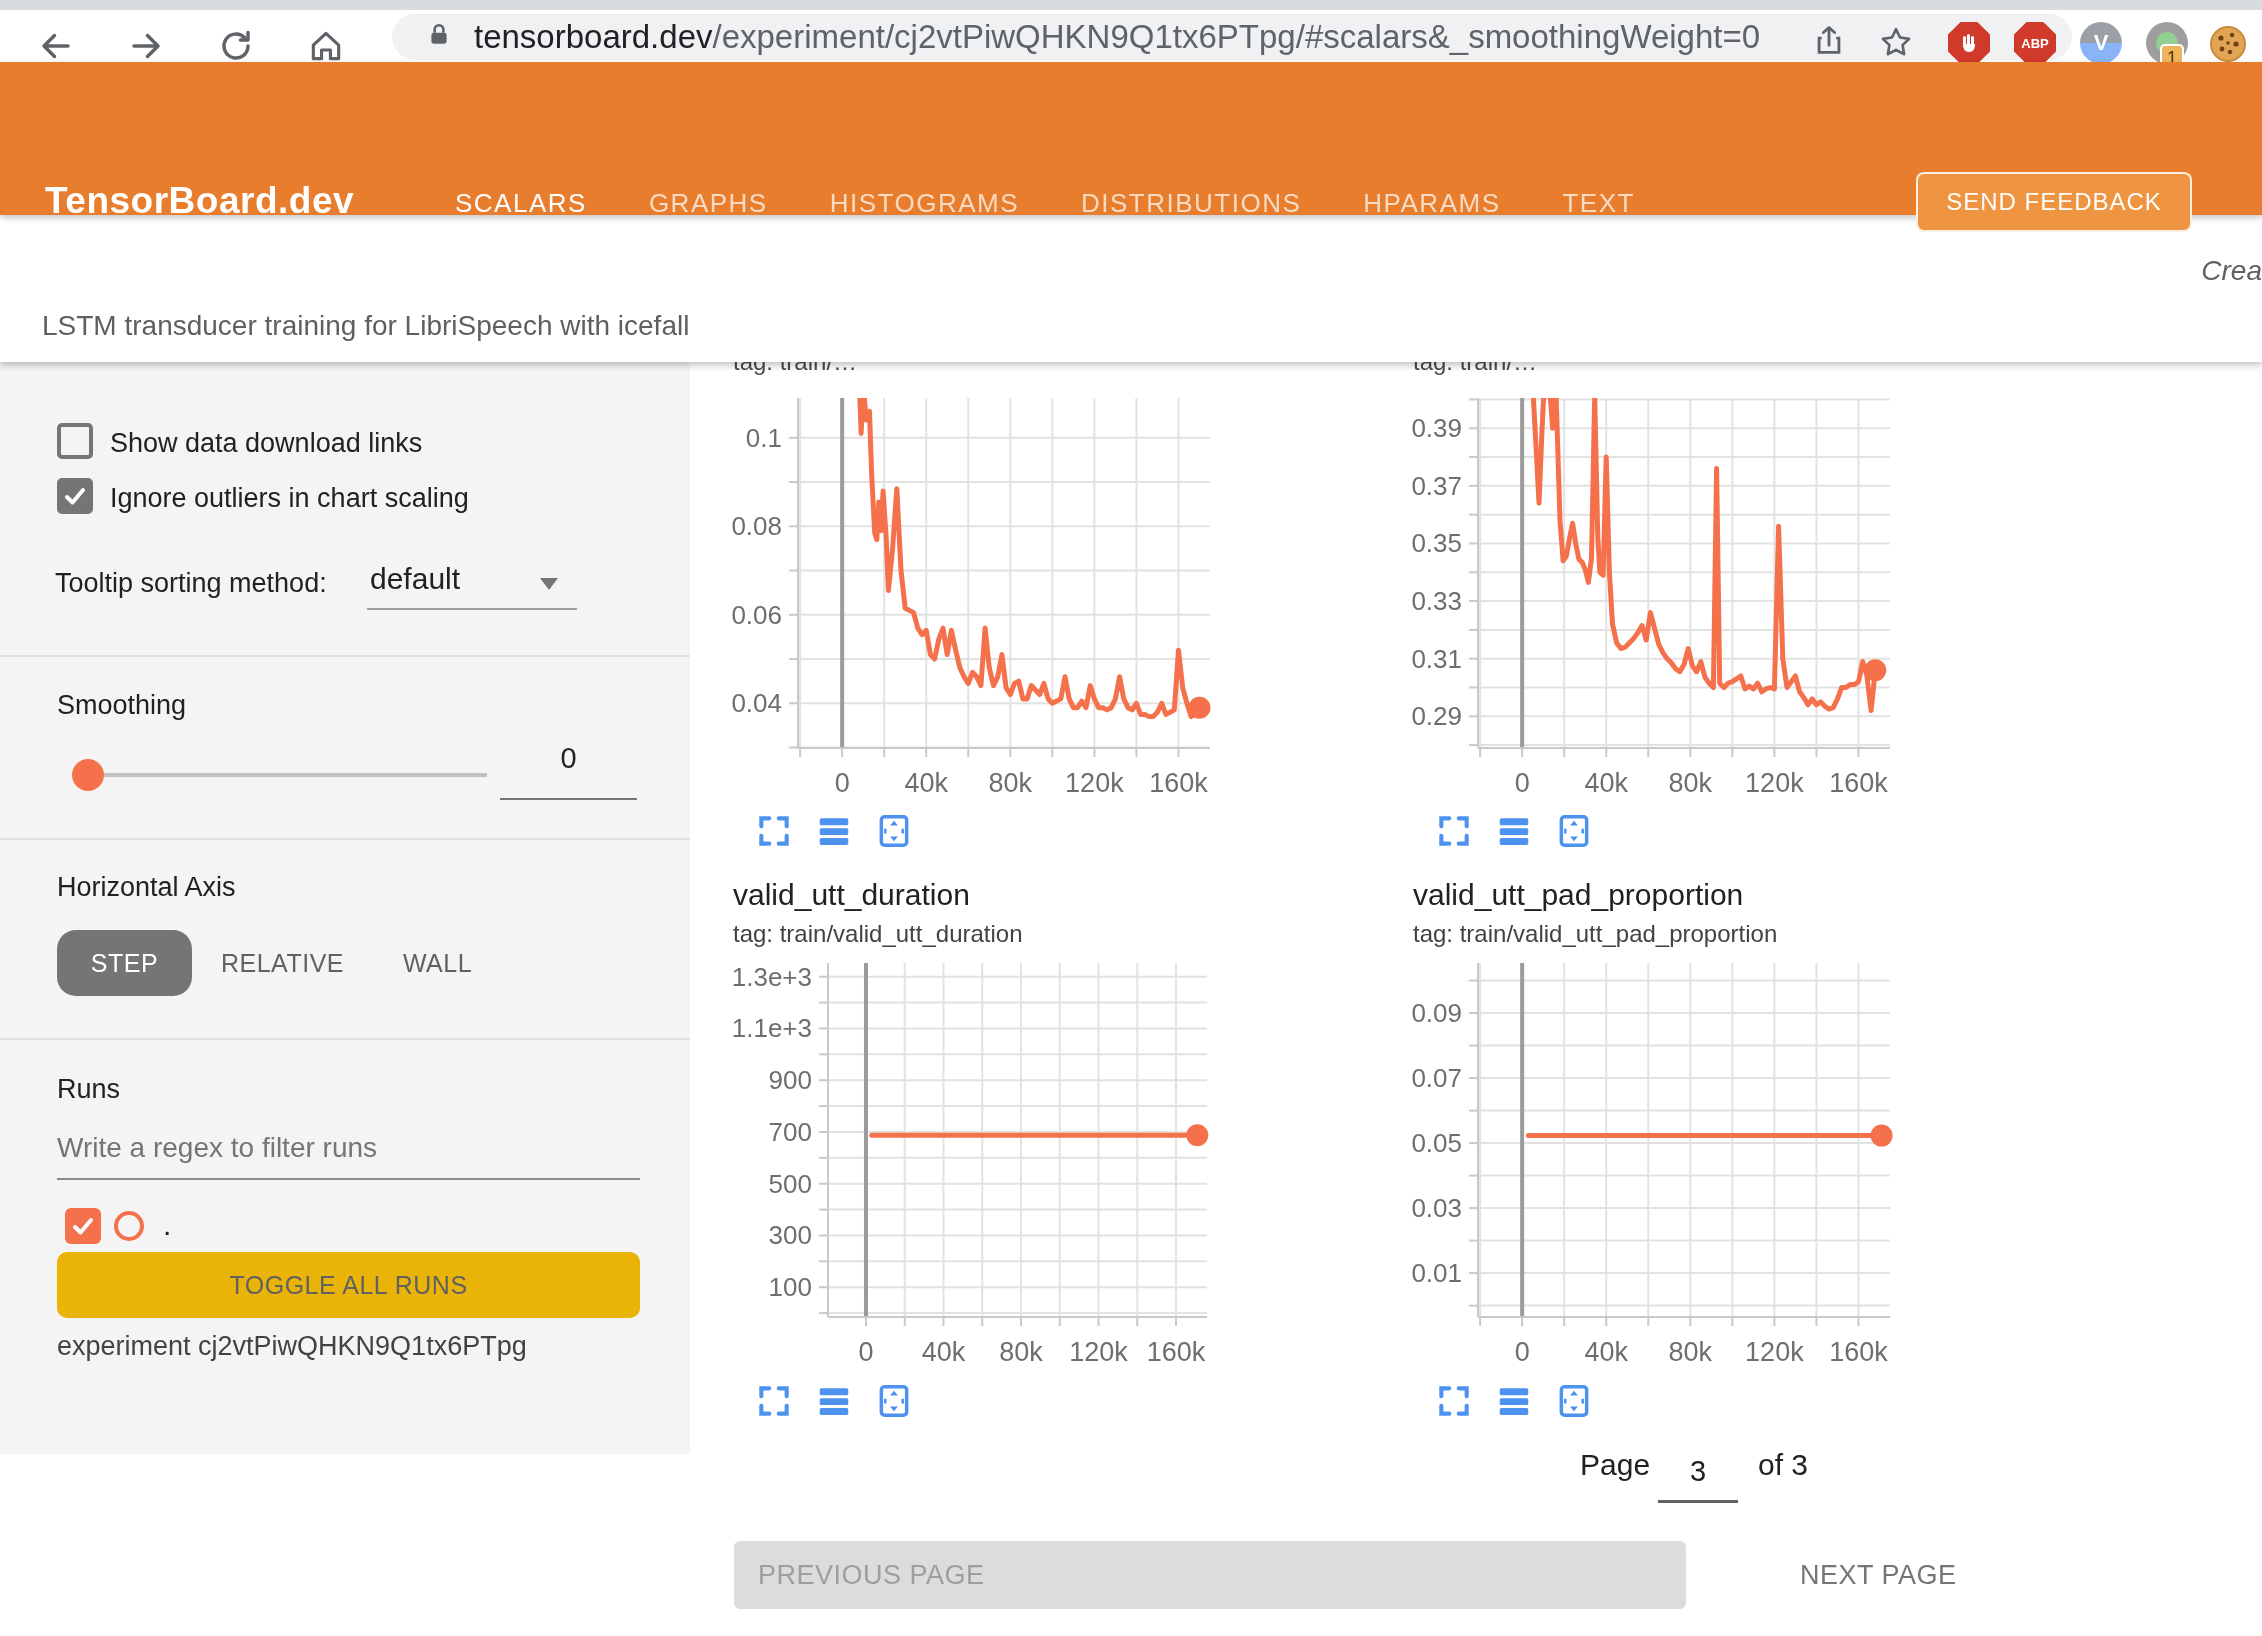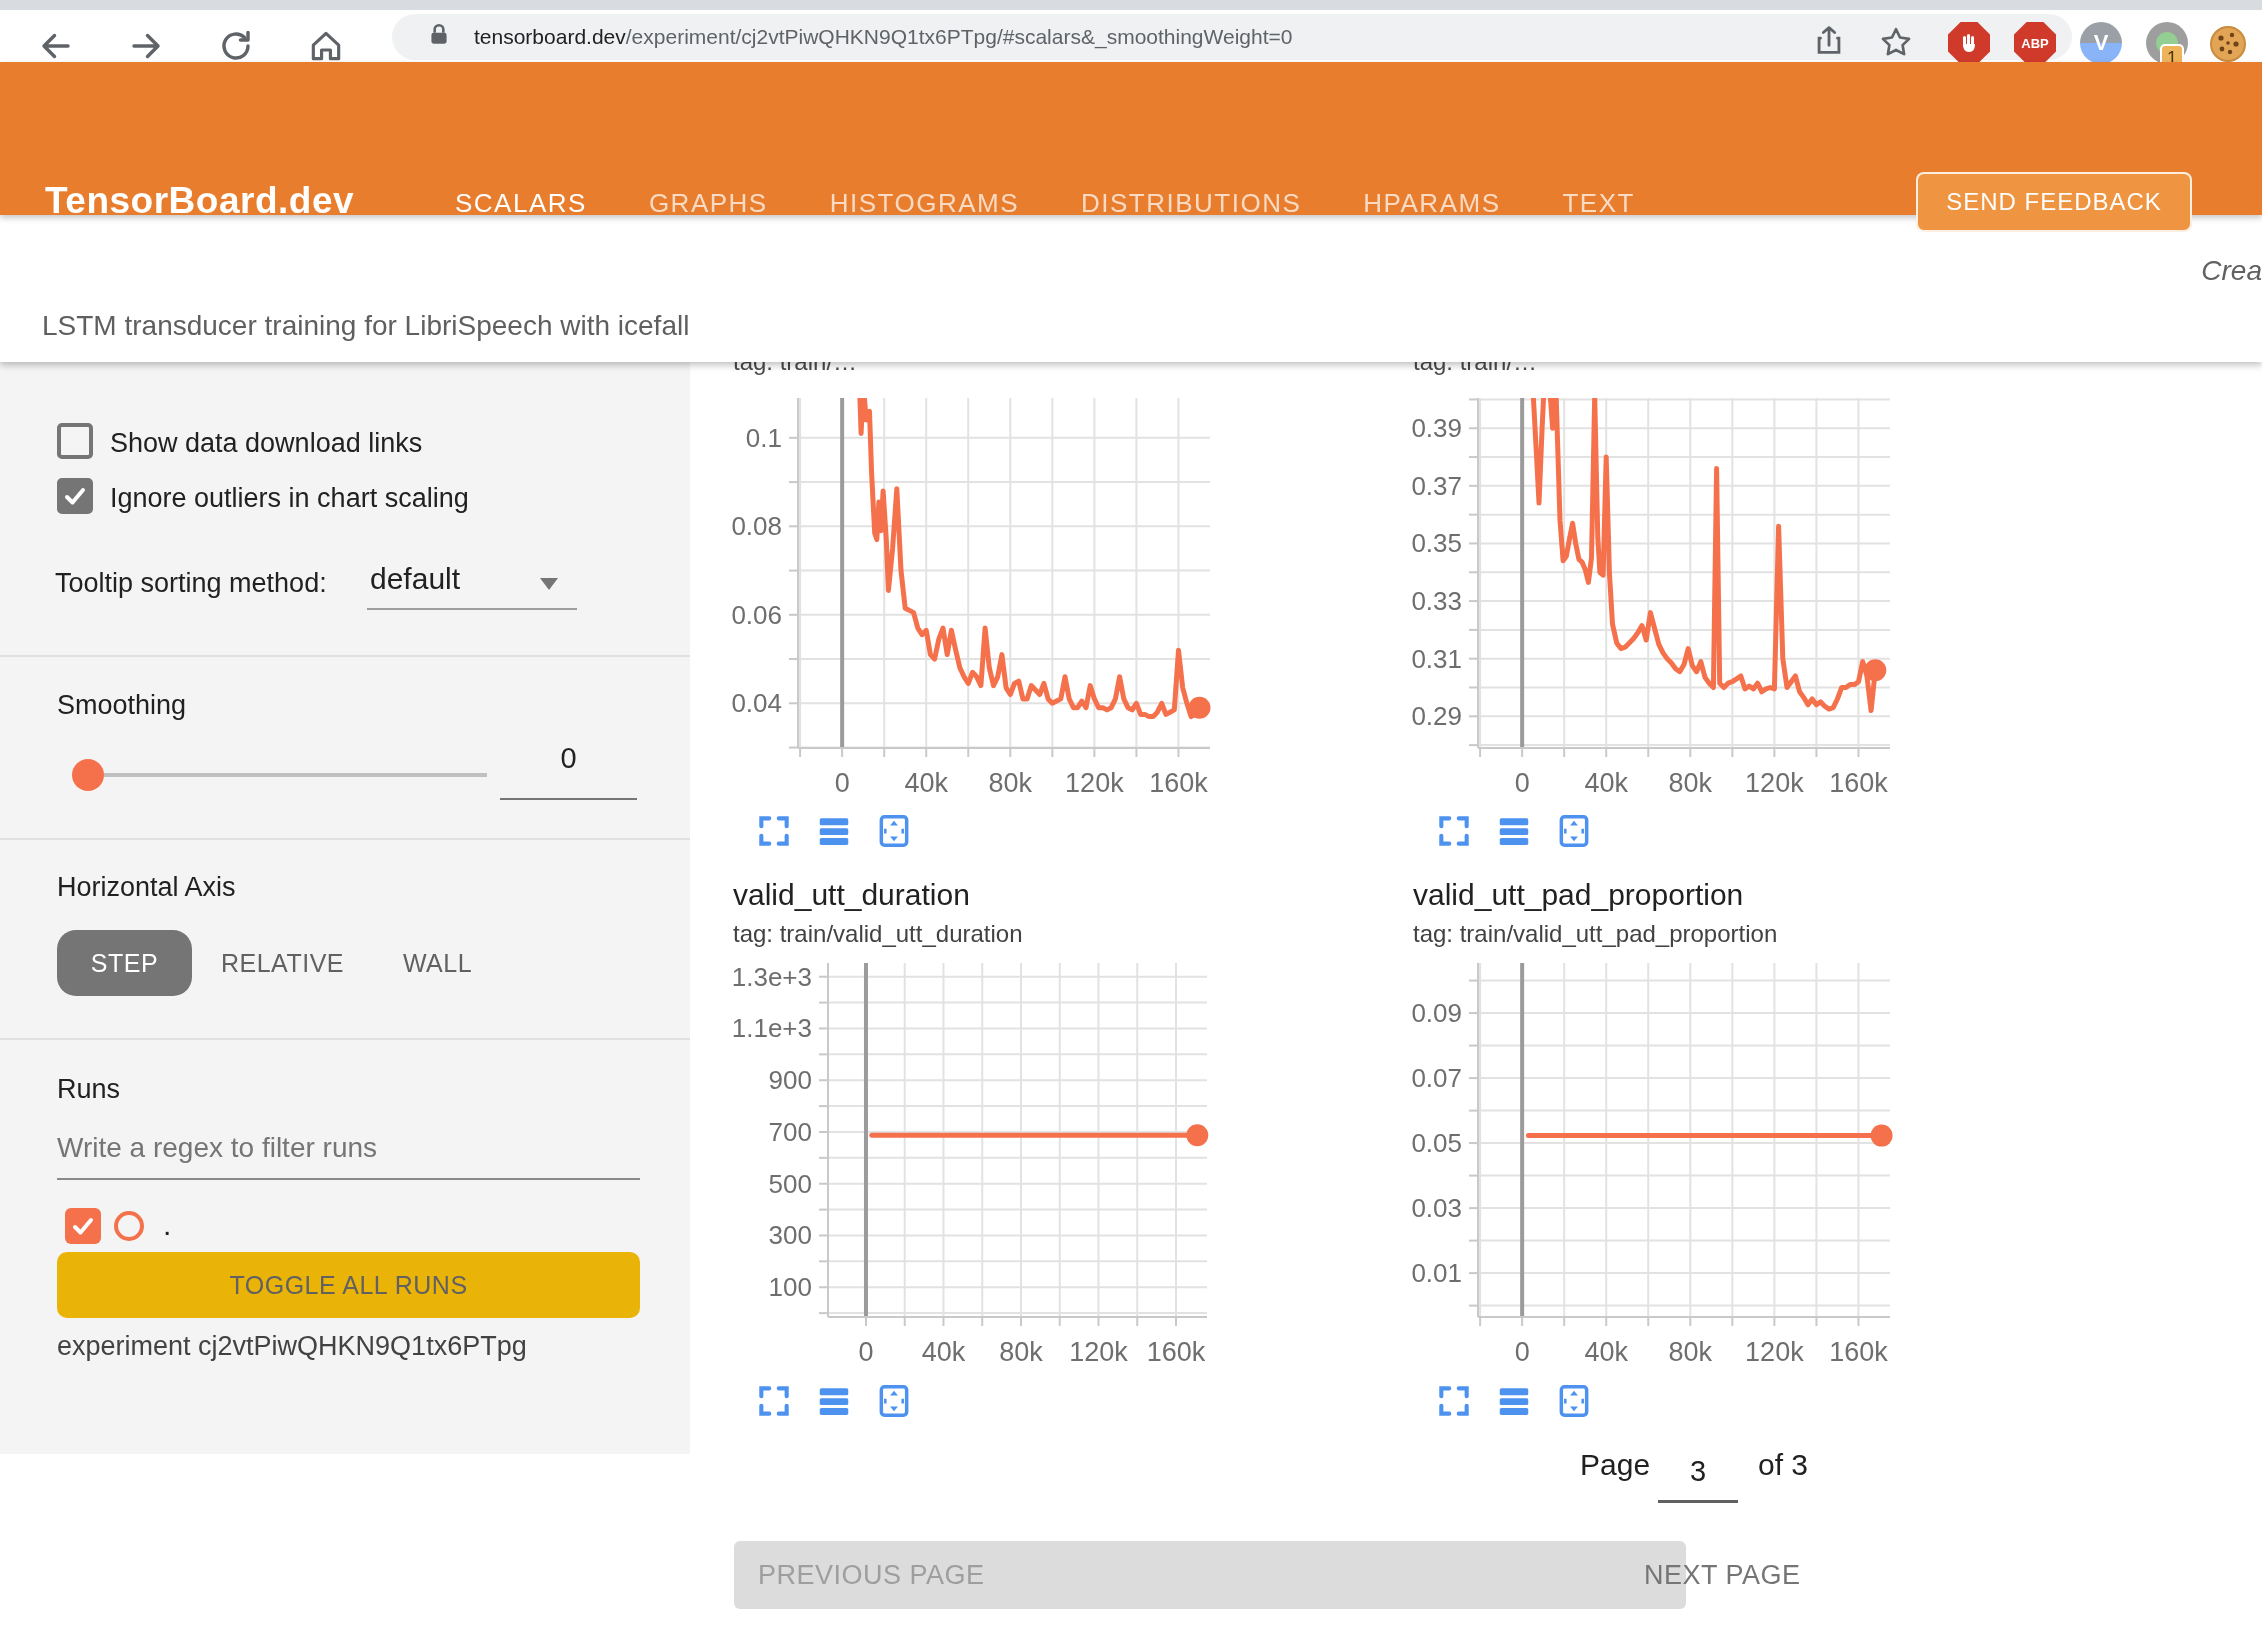--- a/index.html
+++ b/index.html
@@ -5,21 +5,21 @@
   * { margin:0; padding:0; box-sizing:border-box; font-family:"Liberation Sans", sans-serif; }
   html,body { width:2262px; height:1636px; overflow:hidden; background:#fff; }
   #app { position:relative; width:2262px; height:1636px; background:#fff; }
   .abs { position:absolute; }
 
   
   #tabstrip { left:0; top:0; width:2262px; height:10px; background:#d8dbe0; }
   #browser-bar { left:0; top:10px; width:2262px; height:54px; background:#fff; border-bottom:1px solid #e4e4e4; }
   .nav-ic { top:16px; width:40px; height:40px; color:#5f6368; display:flex; align-items:center; justify-content:center; cursor:pointer; }
   #url-pill { left:392px; top:4px; width:1680px; height:46px; background:#f0f1f3; border-radius:25px; display:flex; align-items:center; padding-left:34px; }
-  #url-text { font-size:21px; color:#202124; margin-left:22px; white-space:nowrap; }
+  #url-text { font-size:33px; color:#202124; margin-left:22px; white-space:nowrap; }
   #url-text .path { color:#5f6368; }
   .right-ic { top:14px; color:#5f6368; }
   .ext { top:12px; width:42px; height:42px; border-radius:50%; }
   .octagon { clip-path:polygon(30% 0,70% 0,100% 30%,100% 70%,70% 100%,30% 100%,0 70%,0 30%); background:#d03a2b; border-radius:0; display:flex; align-items:center; justify-content:center; }
   .abp-txt { color:#fff; font-size:13px; font-weight:bold; letter-spacing:0;text-align:center; }
   #ext-v { background:linear-gradient(180deg,#9aa0a6 50%,#8ab4f8 50%); display:flex; align-items:center; justify-content:center; color:#fff; font-weight:bold; font-size:22px; }
   #ext-priv { background:#9e9e9e; display:flex; align-items:center; justify-content:center; }
   #ext-priv .inner { width:22px; height:22px; border-radius:50%; background:#93ce92; }
   #ext-badge { left:2160px; top:34px; width:24px; height:28px; background:#eeb45c; border:2px solid #fff; border-radius:5px; color:#4d3307; font-size:18px; display:flex; align-items:center; justify-content:center; }
 
@@ -71,21 +71,21 @@
   .icon-row { display:flex; gap:22px; }
   .c-ic { width:38px; height:38px; cursor:pointer; }
   .chart-hit { z-index:2; }
 
   
   #pag-label { left:1580px; top:1448px; font-size:30px; color:#212121; }
   #pag-input { left:1658px; top:1455px; width:80px; text-align:center; font-size:29px; color:#212121; }
   #pag-underline { left:1658px; top:1500px; width:80px; height:3px; background:#616161; }
   #pag-of { left:1758px; top:1448px; font-size:30px; color:#212121; }
   #prev-btn { left:734px; top:1541px; width:952px; height:68px; background:#dcdcdc; border-radius:6px; display:flex; align-items:center; padding-left:24px; color:#9e9e9e; font-size:27px; letter-spacing:.5px; cursor:default; }
-  #next-btn { left:1644px; top:1560px; font-size:27px; letter-spacing:.5px; color:#757575; cursor:pointer; }
+  #next-btn { left:1800px; top:1560px; font-size:27px; letter-spacing:.5px; color:#757575; cursor:pointer; }
 </style>
 </head>
 <body>
 
 <div id="app">
 
   <div class="abs" id="tabstrip"></div>
   <div class="abs" id="browser-bar">
     <div class="abs nav-ic" style="left:36px">
       <svg width="36" height="36" viewBox="0 0 24 24">

